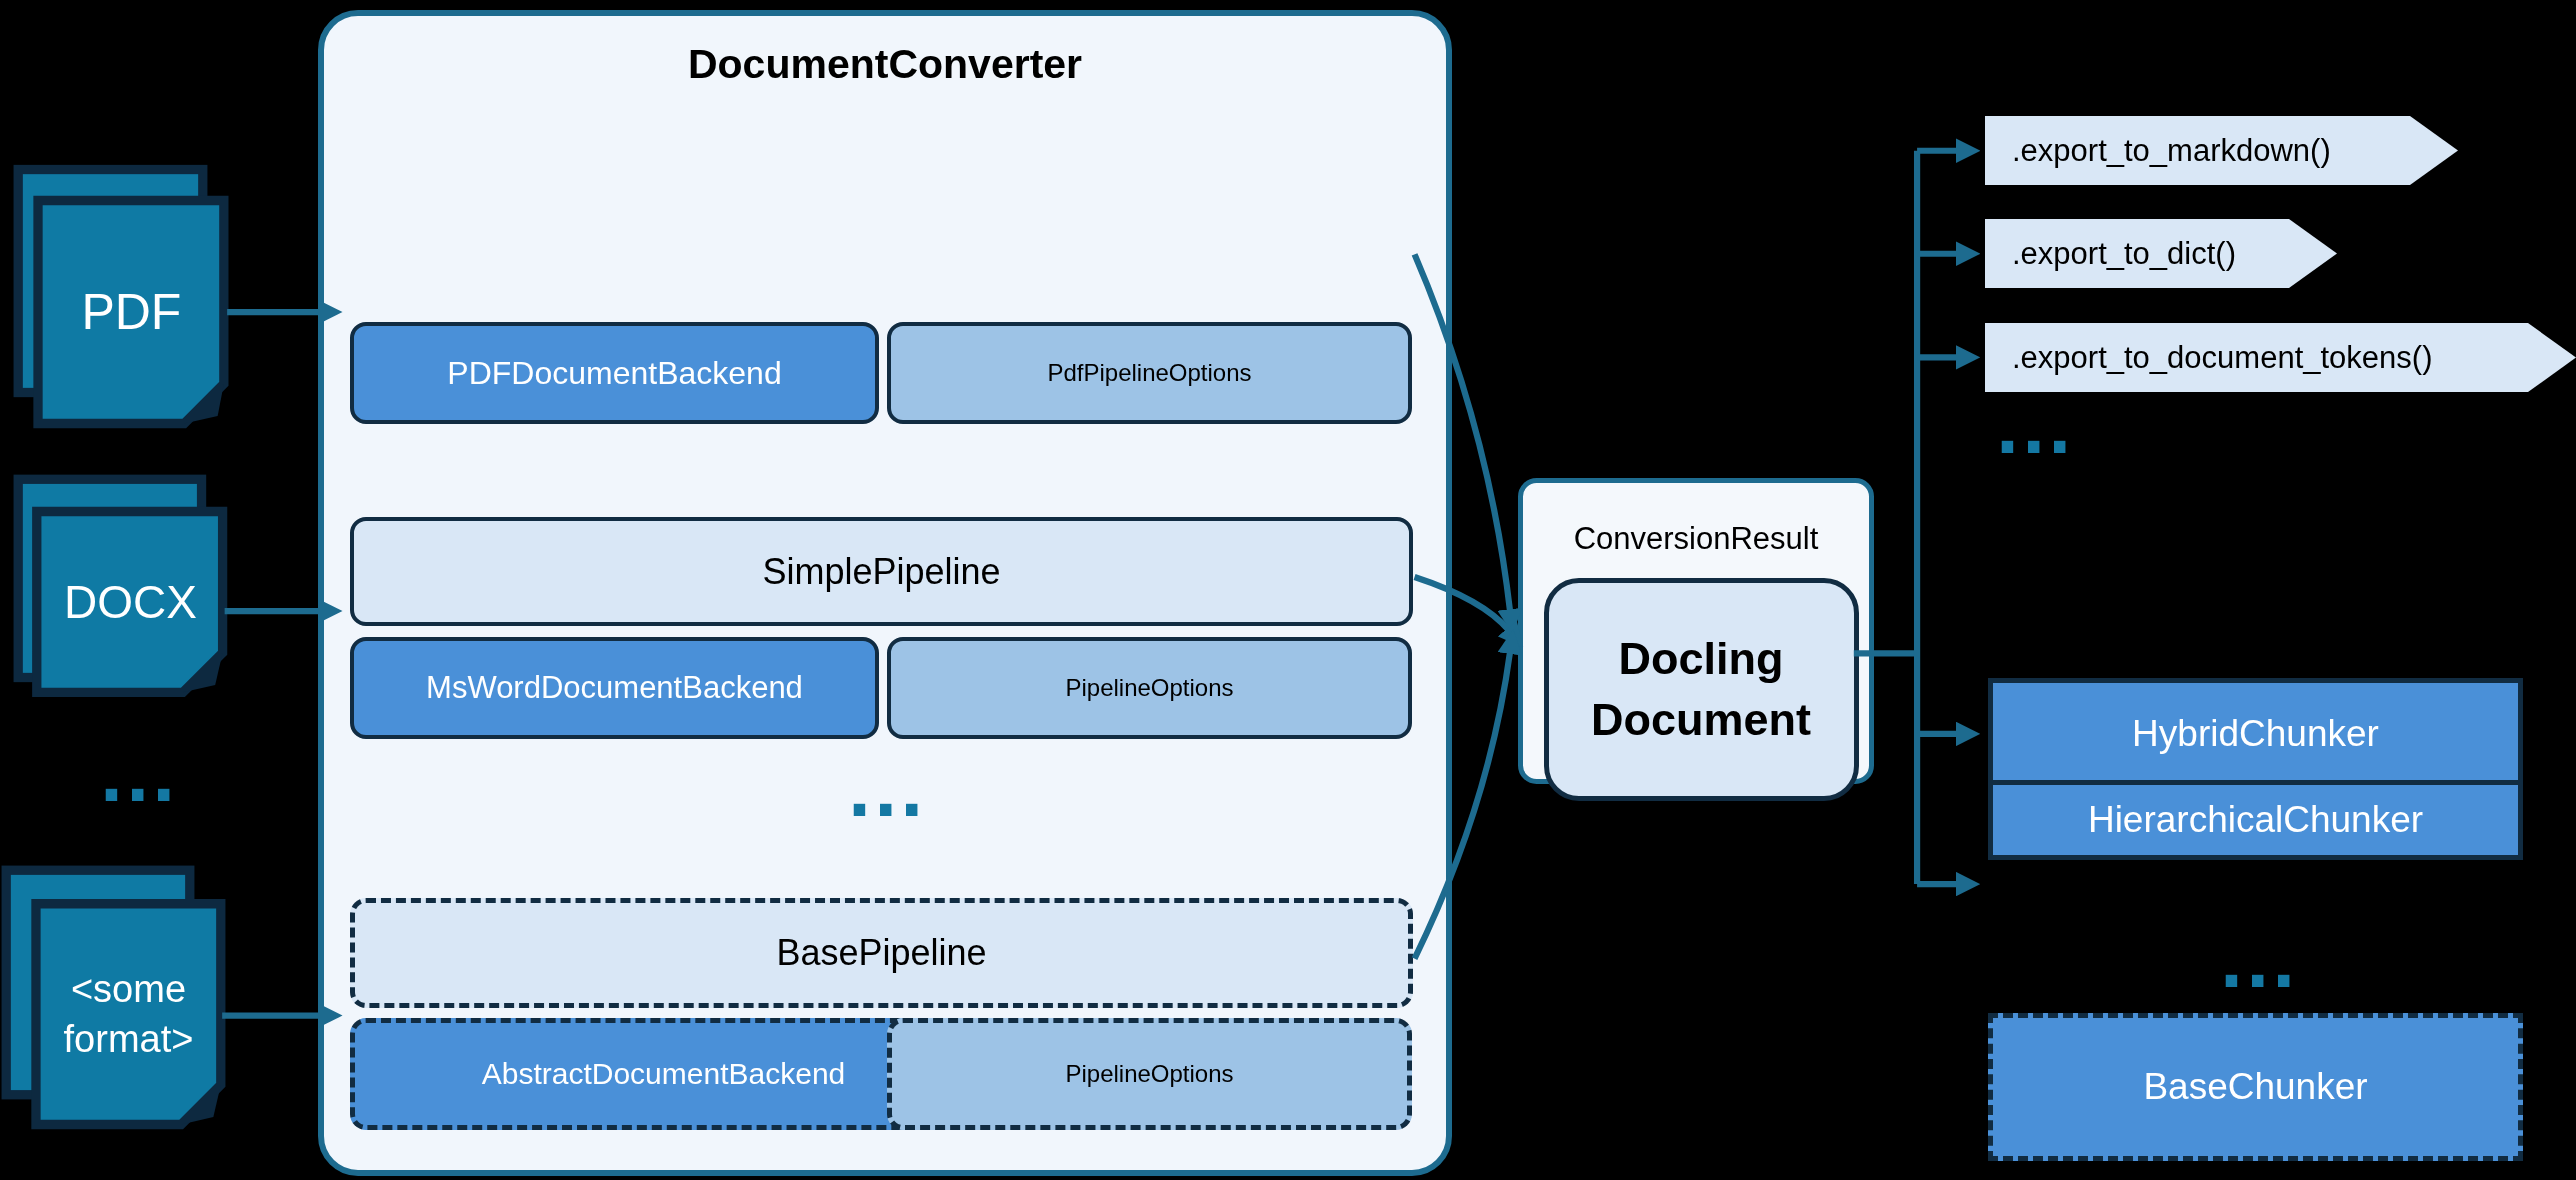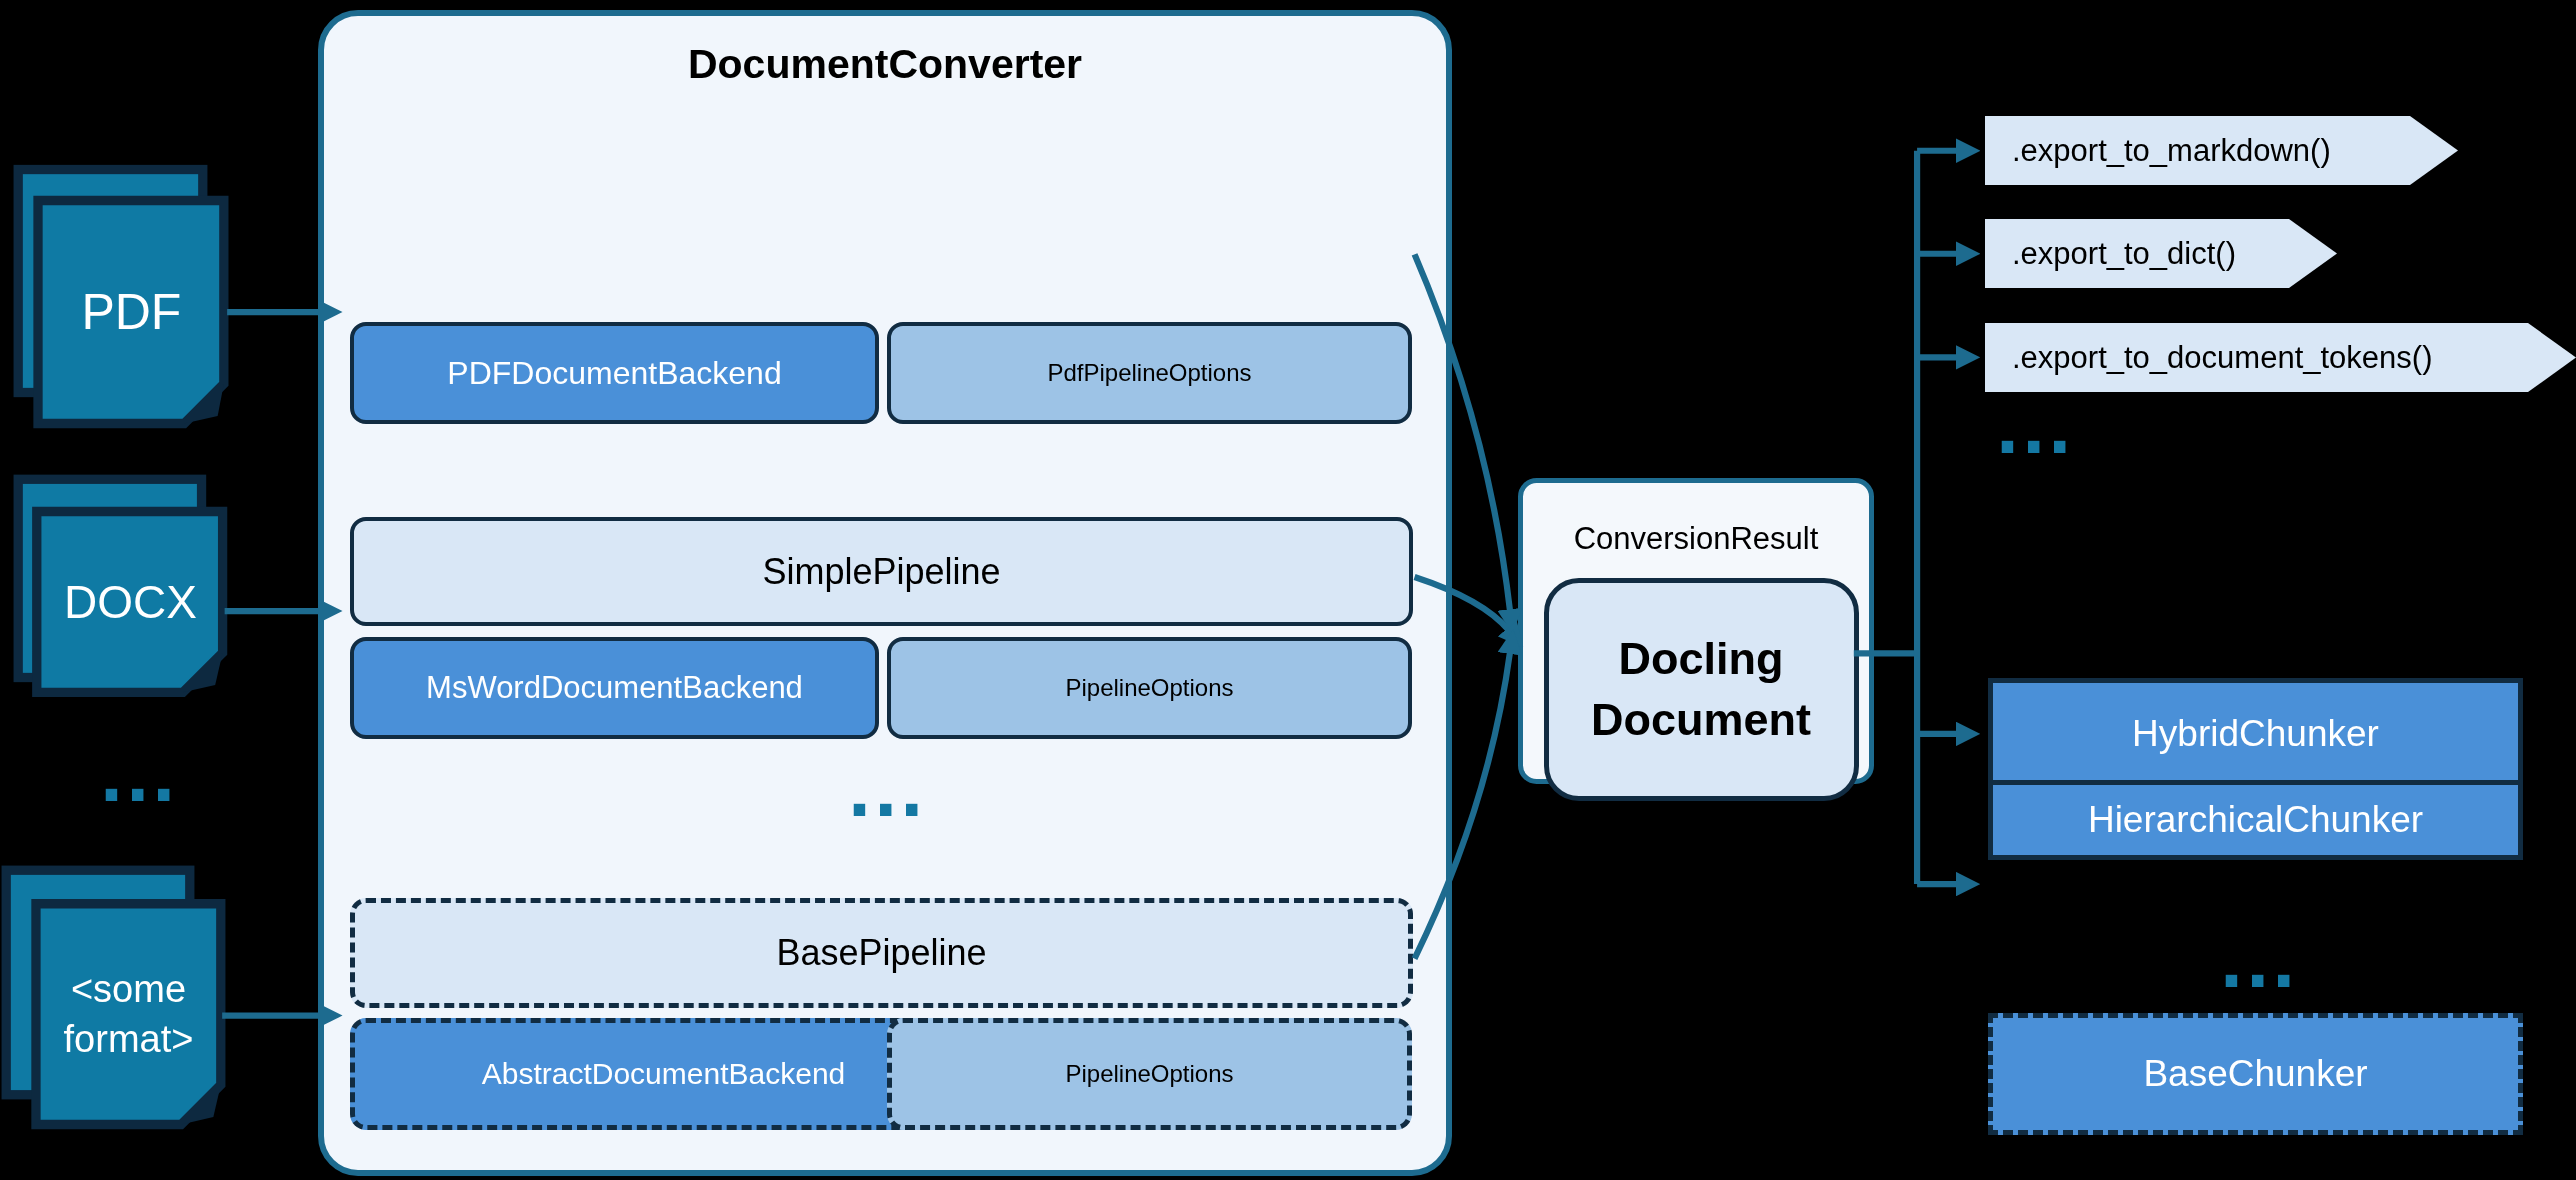--- a/index.html
+++ b/index.html
@@ -162,16 +162,16 @@
   <div class="flag" style="left:1985px;top:219px;width:352px;">.export_to_dict()</div>
   <div class="flag" style="left:1985px;top:323px;width:591px;">.export_to_document_tokens()</div>
 
   <div class="dots" style="left:1983px;top:385px;">...</div>
 
   <div class="chunker" style="left:1988px;top:678px;height:112px;">HybridChunker</div>
   <div class="chunker" style="left:1988px;top:780px;height:80px;">HierarchicalChunker</div>
 
   <div class="dots" style="left:2207px;top:919px;">...</div>
 
-  <div class="chunker dashed" style="left:1988px;top:1013px;height:122px;">BaseChunker</div>
+  <div class="chunker dashed" style="left:1988px;top:1013px;height:148px;">BaseChunker</div>
 
 </div>
 
 
 </body></html>

